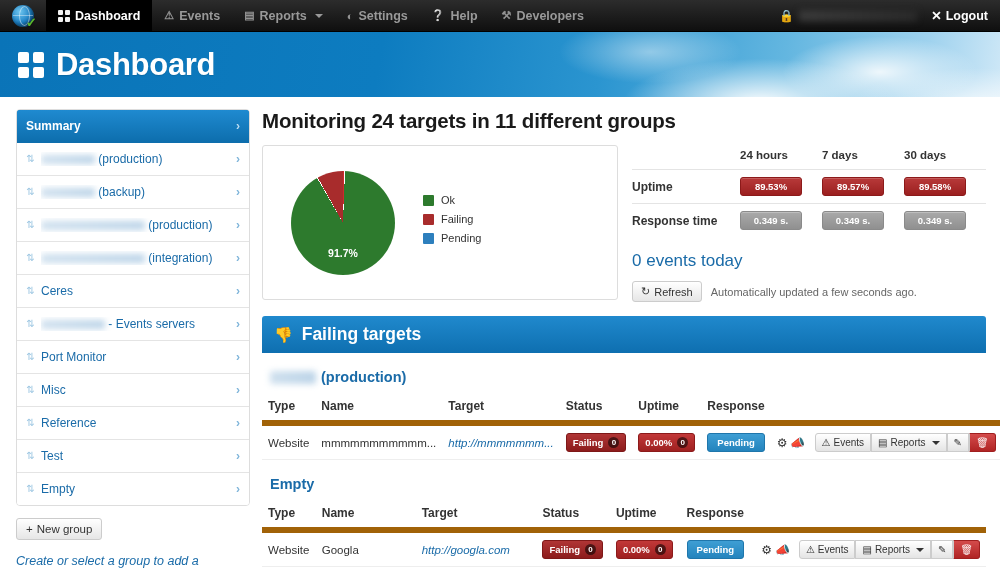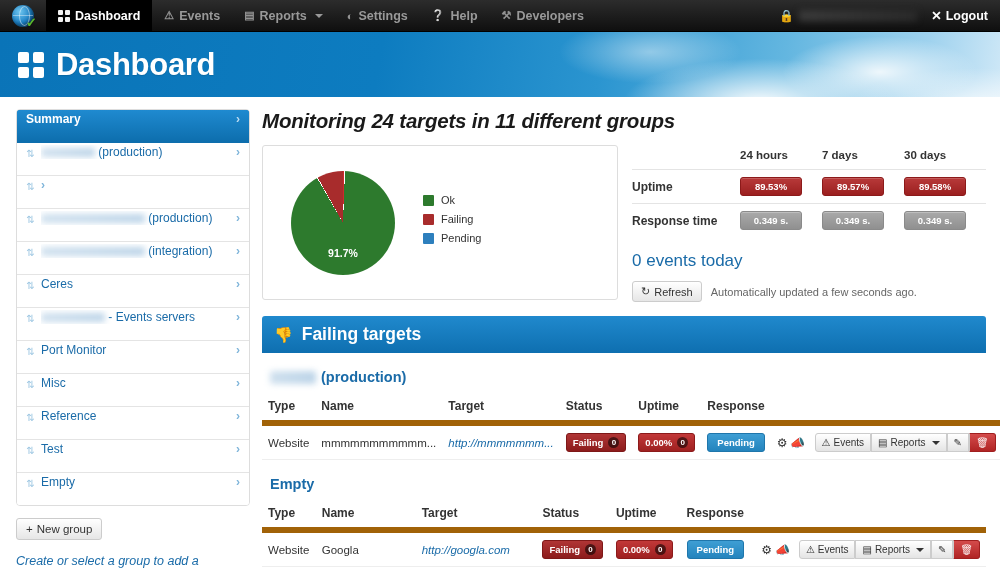--- a/index.html
+++ b/index.html
@@ -154,21 +154,21 @@
 
   
   .sidebar { width: 250px; flex: 0 0 250px; padding-left: 16px; }
   .group-list {
     border: 1px solid #ddd;
     border-radius: 4px;
     overflow: hidden;
     background: #fff;
   }
   .group-item {
-    display: flex; align-items: flex-end;
+    display: flex; align-items: center;
     height: 29px;
     padding: 16px 9px;
     border-bottom: 1px solid #e4e4e4;
     color: #1a6ba8;
     font-size: 12px;
     cursor: pointer;
     background: #fff;
   }
   .group-item:last-child { border-bottom: none; }
   .group-item.summary {
@@ -221,21 +221,20 @@
   }
 
   
   .main { flex: 1; padding: 0 14px 0 12px; min-width: 0; }
   .page-title {
     font-size: 20.5px;
     font-weight: bold;
     color: #1a1a1a;
     margin: 0 0 12px 0;
     letter-spacing: -0.2px;
-    font-style: italic;
   }
 
   .summary-row { display: flex; gap: 14px; align-items: flex-start; }
 
   .chart-card {
     width: 356px;
     flex: 0 0 356px;
     height: 155px;
     border: 1px solid #ddd;
     border-radius: 3px;
@@ -502,20 +501,21 @@
       </div>
 
       <div class="group-item">
         <span class="sort-ico">⇅</span>
         <span class="g-label"><span class="redacted light sm" style="width:54px;display:inline-block;"></span> <span>(production)</span></span>
         <span class="chev">›</span>
       </div>
 
       <div class="group-item">
         <span class="sort-ico">⇅</span>
+        <span class="g-label"><span class="redacted light sm" style="width:54px;display:inline-block;"></span> <span>(backup)</span></span>
         <span class="chev">›</span>
       </div>
 
       <div class="group-item">
         <span class="sort-ico">⇅</span>
         <span class="g-label"><span class="redacted light sm" style="width:104px;display:inline-block;"></span> <span>(production)</span></span>
         <span class="chev">›</span>
       </div>
 
       <div class="group-item">

